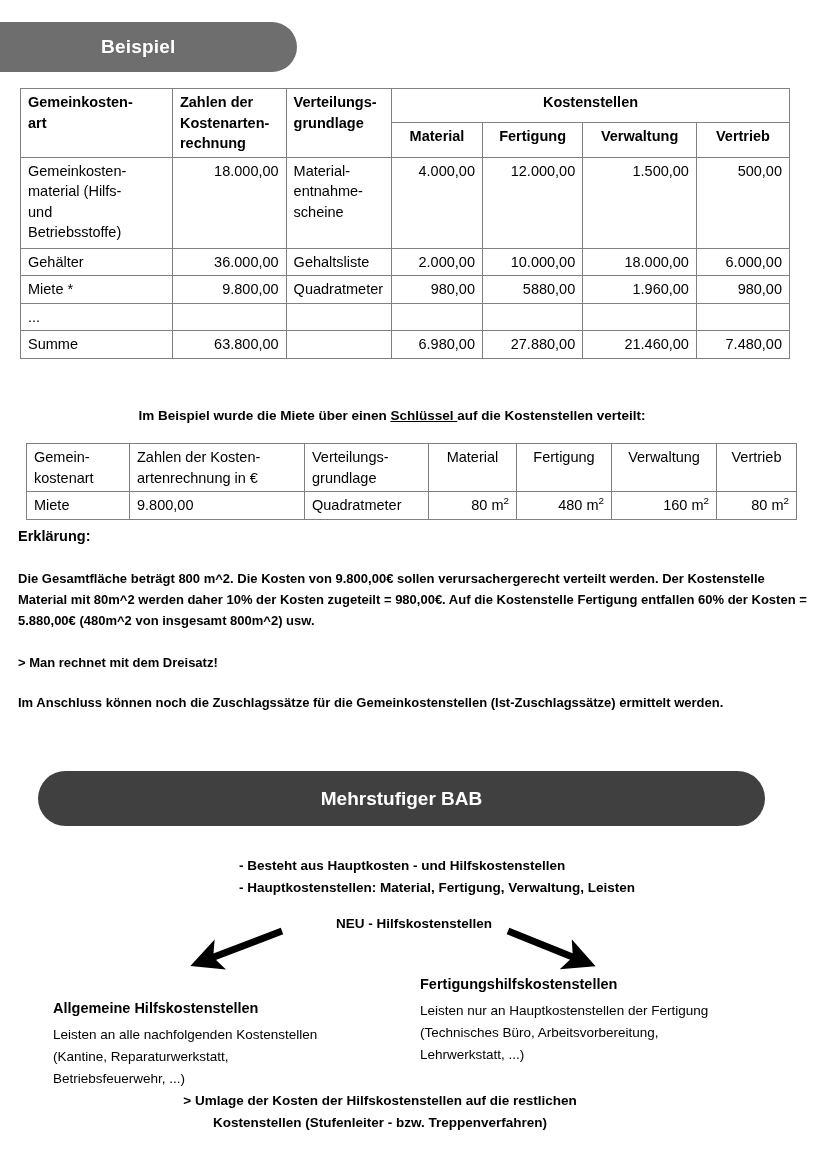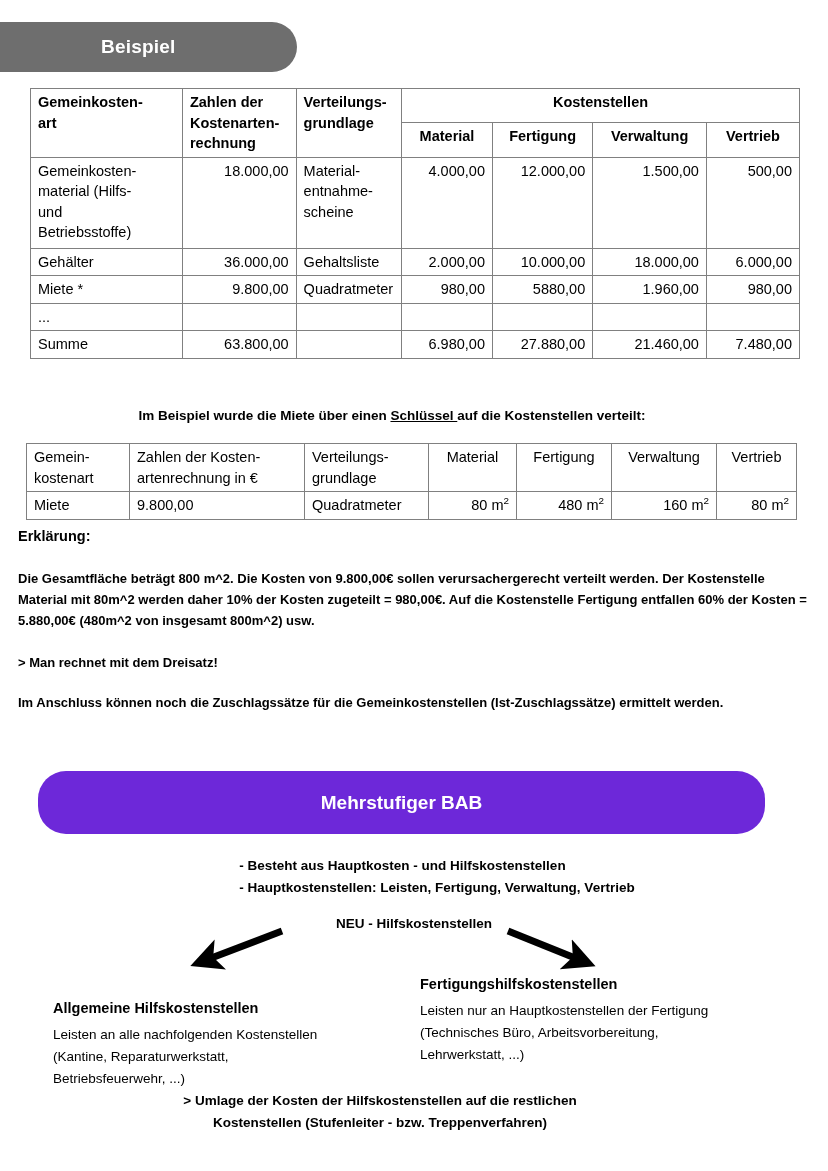--- a/index.html
+++ b/index.html
@@ -35,22 +35,22 @@
     font-weight: bold;
     margin-left: 101px;
     letter-spacing: .2px;
   }
 
   .banner-bab {
     position: absolute;
     left: 38px;
     top: 771px;
     width: 727px;
-    height: 63px;
-    background: #6d28d9;
+    height: 55px;
+    background: #404040;
     border-radius: 28px;
     display: flex;
     align-items: center;
     justify-content: center;
   }
   .banner-bab .banner-label {
     color: #ffffff;
     font-size: 19px;
     font-weight: bold;
   }
@@ -64,21 +64,21 @@
     border: 1px solid #808080;
     font-weight: normal;
     font-size: 14.5px;
     padding: 3px 7px;
     vertical-align: top;
     line-height: 1.42;
   }
 
   #table-main {
     position: absolute;
-    left: 30px;
+    left: 20px;
     top: 88px;
     width: 770px;
     padding-left: 32px;
   }
   #table-main th {
     font-weight: bold;
     text-align: left;
   }
   #table-main th.ctr { text-align: center; }
   #table-main td.num { text-align: right; }
@@ -299,21 +299,21 @@
 <div class="txt para-2">&gt; Man rechnet mit dem Dreisatz!</div>
 <div class="txt para-3">Im Anschluss können noch die Zuschlagssätze für die Gemeinkostenstellen (Ist-Zuschlagssätze) ermittelt werden.</div>
 
 <div class="banner-bab">
   <span class="banner-label">Mehrstufiger BAB</span>
 </div>
 
 <div class="txt bullets">
   <span class="b-inner">
     <div>- Besteht aus Hauptkosten - und Hilfskostenstellen</div>
-    <div>- Hauptkostenstellen: Leisten, Fertigung, Verwaltung, Vertrieb</div>
+    <div>- Hauptkostenstellen: Material, Fertigung, Verwaltung, Leisten</div>
   </span>
 </div>
 
 <div class="txt neu-line">NEU - Hilfskostenstellen</div>
 
 <svg class="arrows" viewBox="0 0 828 75" xmlns="http://www.w3.org/2000/svg">
   <defs>
     <marker id="ah" markerWidth="5" markerHeight="5" refX="2.2" refY="2.5" orient="auto" markerUnits="strokeWidth">
       <path d="M0,0.2 L4.6,2.5 L0,4.8 L1.1,2.5 Z" fill="#000000"></path>
     </marker>

